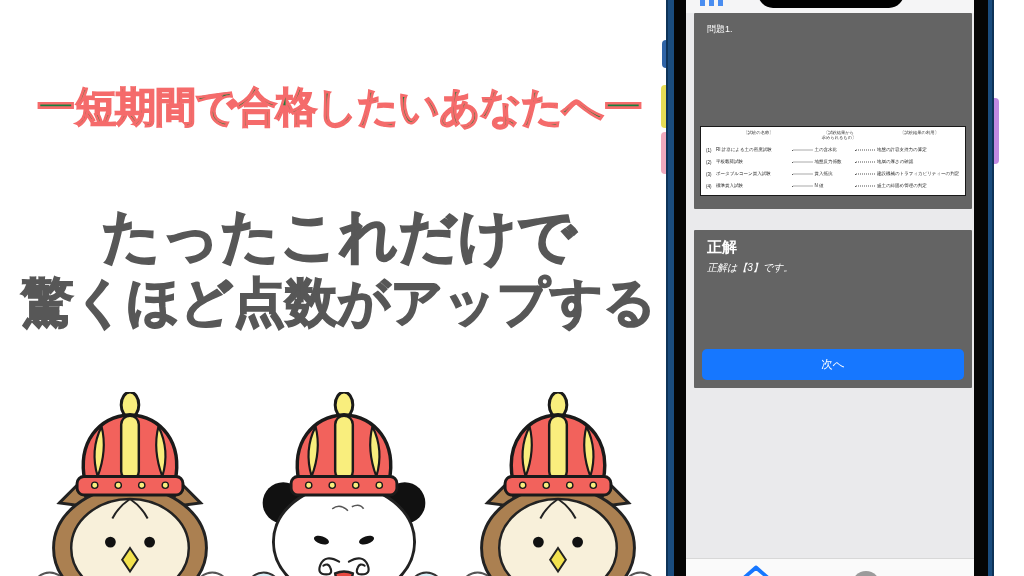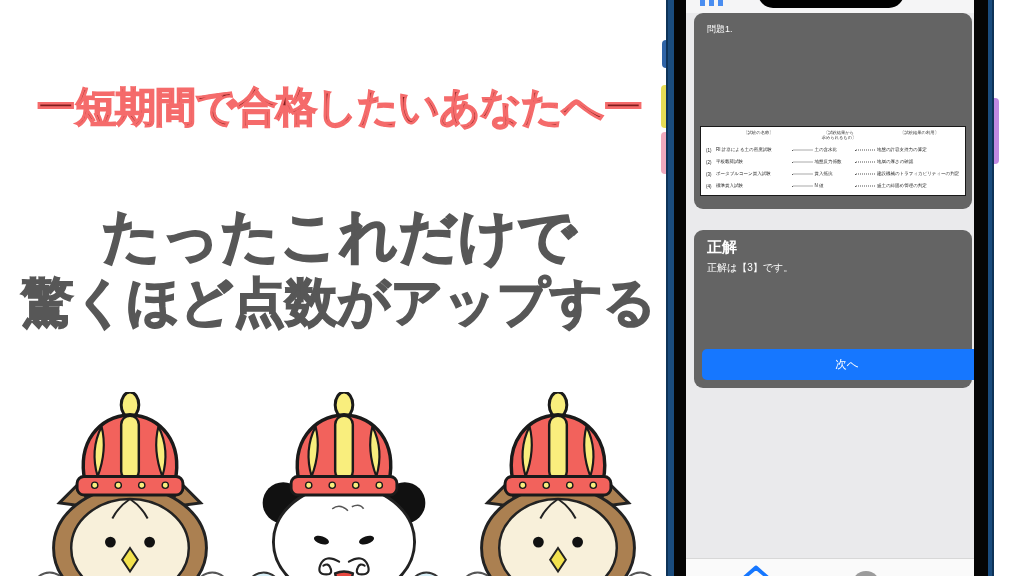--- a/index.html
+++ b/index.html
@@ -3,41 +3,41 @@
 <meta charset="utf-8">
 <style>
   * { margin:0; padding:0; box-sizing:border-box; }
   html,body { background:#fff; }
   #canvas {
     position:relative; width:1024px; height:576px; background:#fff;
     overflow:hidden; font-family:"Liberation Sans", sans-serif;
   }
   
   .hero-line { position:absolute; left:0; width:678px; text-align:center; font-weight:900; white-space:nowrap; }
-  .headline { top:80px; font-size:41px; letter-spacing:-1px; color:#7f1d1d; -webkit-text-stroke:1.4px #f56b6b; }
+  .headline { top:80px; font-size:41px; letter-spacing:-1px; color:#15803d; -webkit-text-stroke:1.4px #f56b6b; }
   .big1 { top:198px; font-size:58px; color:#575757; -webkit-text-stroke:1.6px #575757; }
   .big2 { top:268px; font-size:52px; color:#575757; -webkit-text-stroke:1.6px #575757; }
   
   .mascots { position:absolute; left:32px; top:392px; width:624px; display:flex; gap:18px; }
   .mascot { width:196px; height:210px; }
   
   .side-btn { position:absolute; border-radius:4px; }
   .btn-silent { left:662px; top:40px; width:8px; height:28px; background:#2e63a6; }
   .btn-volup  { left:661px; top:85px; width:9px; height:43px; background:#e6dc55; }
   .btn-voldn  { left:661px; top:132px; width:9px; height:42px; background:#f0a9bd; }
   .btn-power  { left:990px; top:98px; width:9px; height:66px; background:#c18ae2; }
   .phone-frame { position:absolute; left:666px; top:-55px; width:328px; height:690px; background:#1a4c7e; border:2px solid #0e3358; border-radius:54px; }
   .phone-bezel { position:absolute; left:674px; top:-47px; width:314px; height:674px; background:#050505; border-radius:47px; }
   .phone-screen { position:absolute; left:686px; top:-36px; width:288px; height:652px; background:#eaeaec; border-radius:34px; overflow:hidden; }
   .statusbar { position:absolute; left:0; top:0; width:288px; height:49px; background:#f5f5f6; }
   .notch { position:absolute; left:72px; top:14px; width:146px; height:30px; background:#000; border-radius:15px; }
   .status-frag { position:absolute; left:14px; top:36px; width:24px; height:6px;
     background:repeating-linear-gradient(90deg,#4a8df0 0 5px,transparent 5px 9px); }
   
-  .panel { position:absolute; left:8px; width:278px; background:#646464; border-radius:9px; color:#fff; }
+  .panel { position:absolute; left:8px; width:278px; background:#646464; border-radius:1px; color:#fff; }
   .q-panel { top:49px; height:196px; }
   .q-title { position:absolute; left:13px; top:10px; font-size:9px; }
   .q-body  { position:absolute; left:11px; top:42px; width:266px; font-size:9.5px; line-height:1.55; letter-spacing:-0.2px; }
   .q-choices { position:absolute; left:11px; top:114px; font-size:14px; }
   .q-table { position:absolute; left:6px; top:113px; width:266px; height:70px; background:#fff; border:1px solid #1a1a1a; color:#222; overflow:hidden; }
   .tbl-scale { width:532px; transform:scale(0.5); transform-origin:0 0; padding:5px 10px; }
   .t-head { display:flex; align-items:flex-start; font-size:8.5px; color:#333; }
   .t-head .h-name { width:170px; text-align:center; }
   .t-head .h-res  { width:78px;  text-align:center; white-space:pre-line; line-height:1.3; }
   .t-head .h-use  { width:170px; text-align:center; }
@@ -45,23 +45,23 @@
   .t-num0 { width:20px; }
   .t-row { display:flex; align-items:flex-end; margin-top:11px; font-size:9px; }
   .t-num  { width:20px; }
   .t-name { width:150px; }
   .t-res  { width:78px; }
   .t-use  { width:170px; }
   .t-lead { flex:1; border-bottom:2px dotted #555; margin:0 4px 4px 2px; height:1px; }
   
   .a-panel { top:266px; height:158px;padding-left:48px; }
   .a-title { position:absolute; left:13px; top:8px; font-size:15px; font-weight:bold; }
-  .a-sub   { position:absolute; left:13px; top:31px; font-size:10px; }
+  .a-sub   { position:absolute; left:13px; top:31px; font-size:10px;font-style:italic; }
   .a-expl  { position:absolute; left:13px; top:55px; width:256px; font-size:10.5px; line-height:1.3; }
-  .next-btn { position:absolute; left:8px; bottom:8px; width:290px; height:31px; background:#1677ff; border:none; border-radius:5px; color:#fff; font-size:11.5px; display:flex; align-items:center; justify-content:center; cursor:pointer; }
+  .next-btn { position:absolute; left:8px; bottom:8px; width:262px; height:31px; background:#1677ff; border:none; border-radius:5px; color:#fff; font-size:11.5px; display:flex; align-items:center; justify-content:center; cursor:pointer; }
   
   .tabbar { position:absolute; left:0; top:594px; width:288px; height:58px; background:#fafafa; border-top:1px solid #d8d8d8; }
   .home-icon { position:absolute; left:52px; top:4px; width:36px; height:32px; }
   .tab-circle { position:absolute; left:166px; top:12px; width:28px; height:28px; border-radius:50%; background:#9b9b9b; }
 </style>
 </head>
 <body>
 
 <div id="canvas">
 

